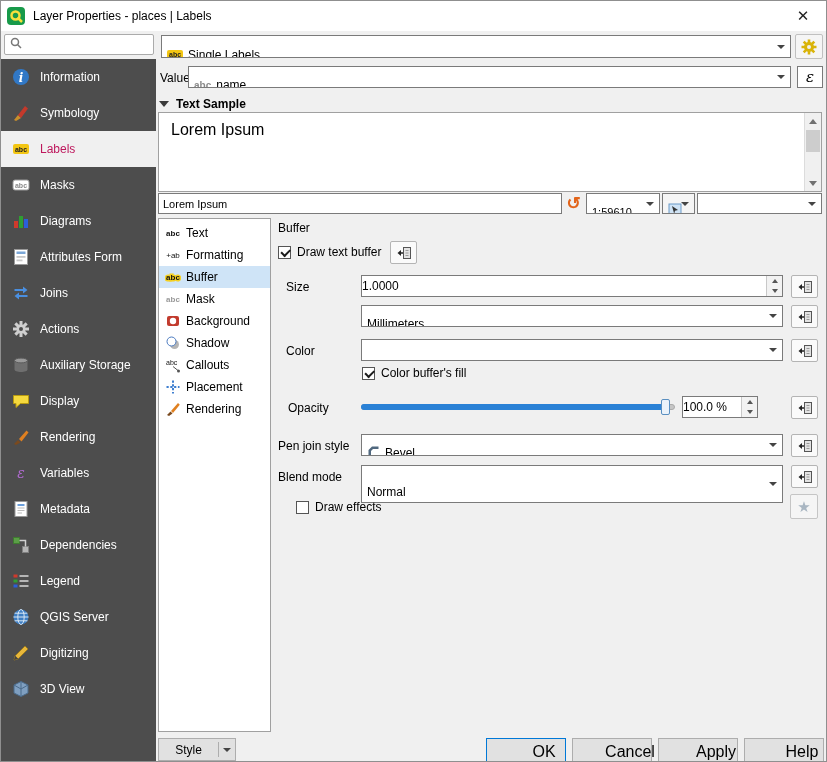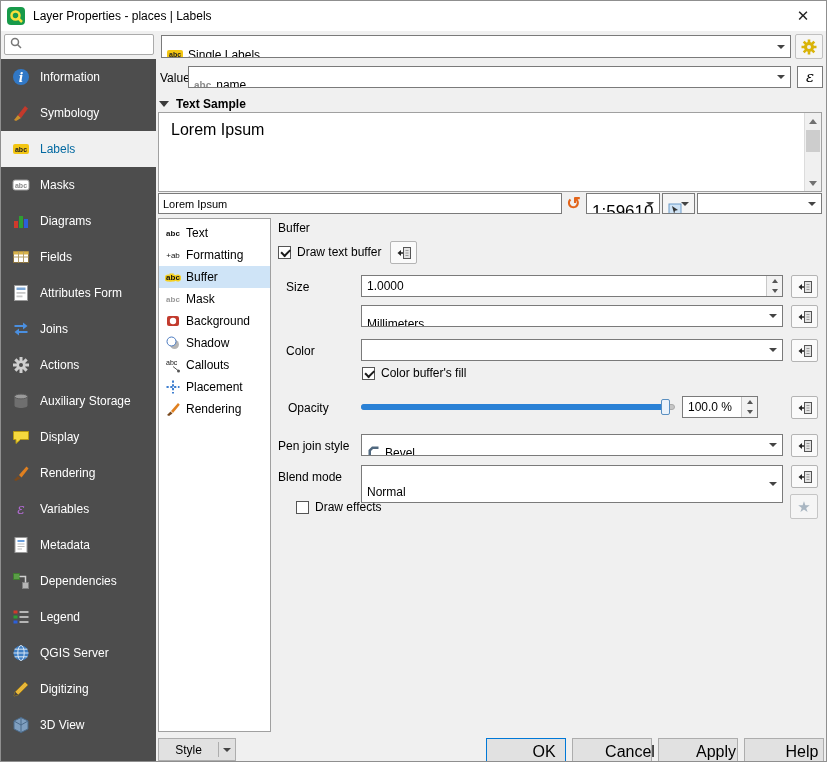--- a/index.html
+++ b/index.html
@@ -13,27 +13,27 @@
   .title { font-size:12px; }
   .close-btn { margin-left:auto; font-size:15px; width:34px; height:30px; display:flex; align-items:center; justify-content:center; color:#222; }
 
   
   .search-box { position:absolute; left:3px; top:33px; width:150px; height:21px; background:#fff; border:1px solid #ababab; border-radius:2px; display:flex; align-items:center; padding:0 5px; gap:4px; }
   .search-box input { border:none; outline:none; width:110px; font-size:11px; font-family:"Liberation Sans", sans-serif; }
 
   
   .sidebar { position:absolute; left:0; top:58px; width:155px; bottom:0; background:#4d4d4d; overflow:hidden; }
   .side-item { height:36px; display:flex; align-items:center; gap:9px; padding-left:10px; color:#fff; font-size:12px; }
-  .side-item.sel { background:#f0f0f0; color:#0369a1; }
+  .side-item.sel { background:#f0f0f0; color:#be185d; }
   .si { width:20px; height:20px; flex:none; display:flex; align-items:center; justify-content:center; }
 
   
   .combo { position:absolute; background:#fff; border:1px solid #7a7a7a; display:flex; align-items:center; gap:5px; padding:16px 20px 0 5px; overflow:hidden; white-space:nowrap; }
   .combo .arrow { position:absolute; right:5px; top:50%; margin-top:-2px; width:0; height:0; border:4px solid transparent; border-top-color:#444; }
-  .spin { position:absolute; background:#fff; border:1px solid #7a7a7a; display:flex; align-items:center; padding-left:5px; }
+  .spin { position:absolute; background:#fff; border:1px solid #7a7a7a; display:flex; align-items:center; }
   .spinner { position:absolute; right:0; top:0; bottom:0; width:16px; background:#f2f2f2; border-left:1px solid #c8c8c8; display:flex; flex-direction:column; }
   .spinner span { flex:1; display:flex; align-items:center; justify-content:center; }
   .tri-up { width:0; height:0; border:3px solid transparent; border-bottom:4px solid #555; margin-top:-3px; }
   .tri-dn { width:0; height:0; border:3px solid transparent; border-top:4px solid #555; margin-bottom:-3px; }
   .cbrow { position:absolute; display:flex; align-items:center; gap:6px; }
   .cb { width:13px; height:13px; background:#fff; border:1px solid #555; position:relative; flex:none; }
   .cb.checked::after { content:""; position:absolute; left:2px; top:2.5px; width:7px; height:3.5px; border-left:2px solid #1c1c1c; border-bottom:2px solid #1c1c1c; transform:rotate(-45deg); }
   .dd-btn { position:absolute; width:27px; height:23px; background:#fafafa; border:1px solid #b4b4b4; border-radius:2px; display:flex; align-items:center; justify-content:center; }
   .plabel { position:absolute; font-size:12px; white-space:nowrap; }
   .btn { position:absolute; height:27px; background:#e1e1e1; border:1px solid #adadad; display:flex; align-items:center; justify-content:center; font-size:16px;padding-left:36px; }
@@ -149,32 +149,20 @@
             <rect x="2" y="9" width="4" height="7" fill="#cf3a2c"></rect>
             <rect x="7" y="4" width="4" height="12" fill="#2f9e33"></rect>
             <rect x="12" y="7" width="4" height="9" fill="#2b5fd9"></rect>
           </svg>
         </span>
       <span>Diagrams</span>
     </div>
     <div class="side-item">
       <span class="si">
           <svg width="18" height="18">
-            <rect x="1.5" y="3.5" width="15" height="11" fill="#fff" stroke="#8a7340"></rect>
-            <rect x="1.5" y="3.5" width="15" height="3" fill="#d9b44a"></rect>
-            <line x1="6.5" y1="3.5" x2="6.5" y2="14.5" stroke="#b5a06a"></line>
-            <line x1="11.5" y1="3.5" x2="11.5" y2="14.5" stroke="#b5a06a"></line>
-            <line x1="1.5" y1="9" x2="16.5" y2="9" stroke="#b5a06a"></line>
-          </svg>
-        </span>
-      <span>Fields</span>
-    </div>
-    <div class="side-item">
-      <span class="si">
-          <svg width="18" height="18">
             <rect x="2.5" y="1.5" width="13" height="15" fill="#fff" stroke="#999"></rect>
             <rect x="4.5" y="3.5" width="9" height="2.5" fill="#7ba7d7"></rect>
             <rect x="4.5" y="8" width="9" height="1.8" fill="#c9c9c9"></rect>
             <rect x="4.5" y="11.5" width="6" height="1.8" fill="#c9c9c9"></rect>
           </svg>
         </span>
       <span>Attributes Form</span>
     </div>
     <div class="side-item">
       <span class="si">
@@ -342,21 +330,21 @@
       <span class="vs-btn vs-dn">
           <i class="vs-tri-dn"></i>
         </span>
     </div>
   </div>
 
   <input class="preview-input" value="Lorem Ipsum" style="">
   <span class="undo-btn">
       <span>↺</span>
     </span>
-  <div class="combo" style="left:585px;top:192px;width:74px;height:21px;font-size:17px;">
+  <div class="combo" style="left:585px;top:192px;width:74px;height:21px;font-size:11px;">
     <span>1:59610</span>
     <span class="arrow"></span>
   </div>
   <div class="combo" style="left:661px;top:192px;width:33px;height:21px;background:#f5f5f5;">
     <span><svg width="14" height="14">
           <rect x="1" y="1" width="12" height="12" fill="#cfe3f5" stroke="#6a9ac8"></rect>
           <path d="M4 3 l6 4 -3 .8 -.8 3z" fill="#333"></path>
         </svg></span>
     <span class="arrow"></span>
   </div>

